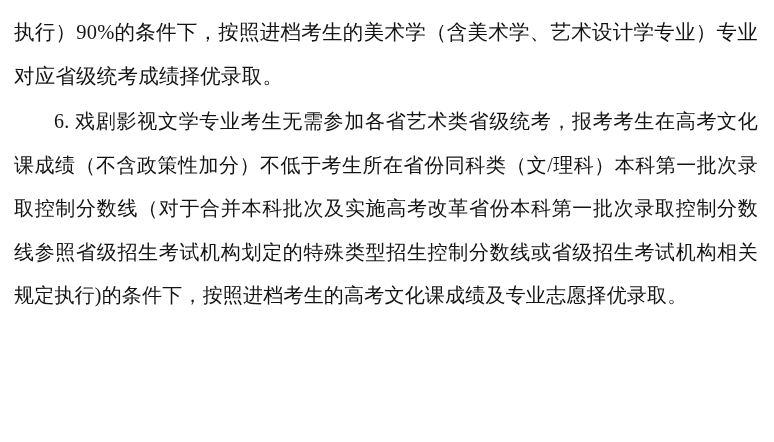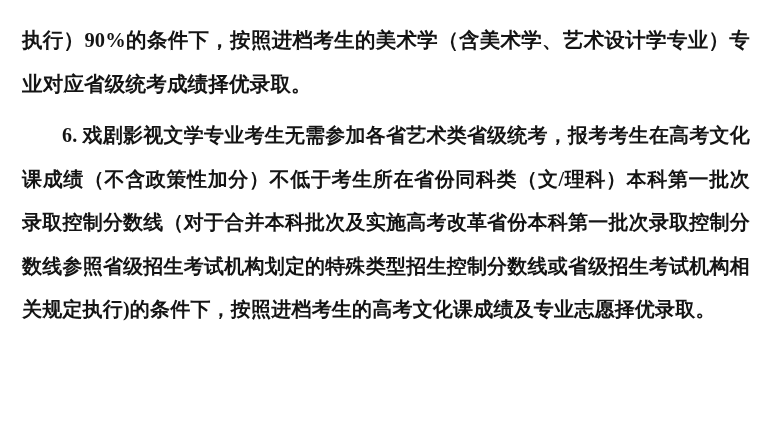--- a/index.html
+++ b/index.html
@@ -20,23 +20,22 @@
     box-sizing: border-box;
     padding: 10px 16px 0 14px;
     position: relative;
   }
   .para {
     font-size: 20.5px;
     line-height: 44px;
     letter-spacing: 0.2px;
     text-align: justify;
     text-justify: inter-ideograph;
-    margin: 8px;
+    margin: 0;
     color: #141414;
-    font-weight: bold;
   }
   .para.indent {
     text-indent: 2em;
   }
   .para + .para {
     margin-top: 2px;
   }
   .p2 {
     font-size: 20px;
     line-height: 43.5px;

